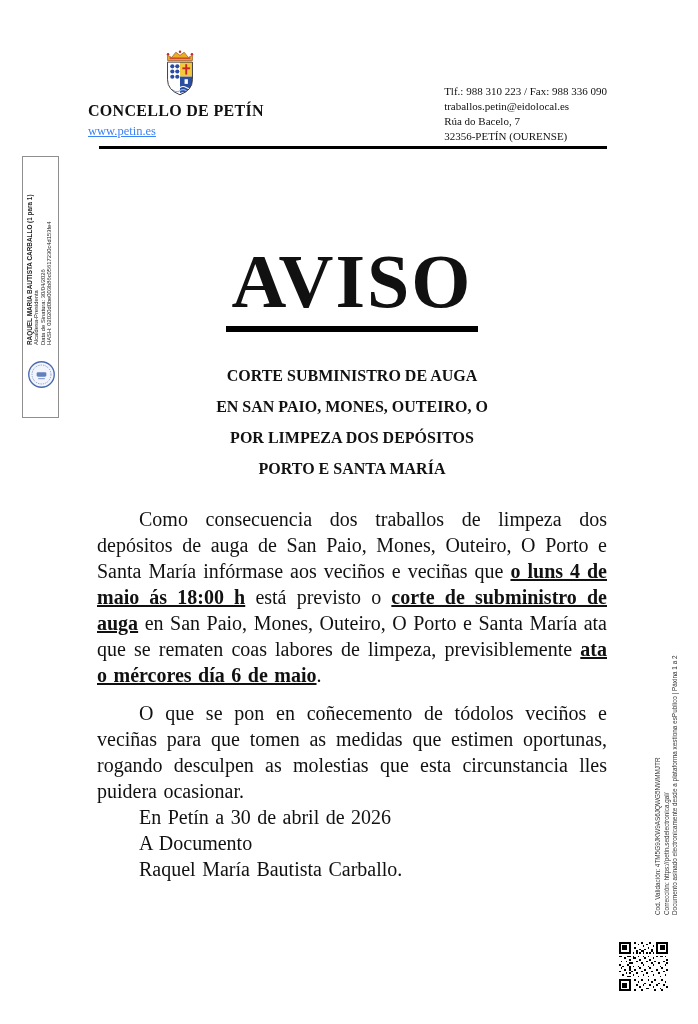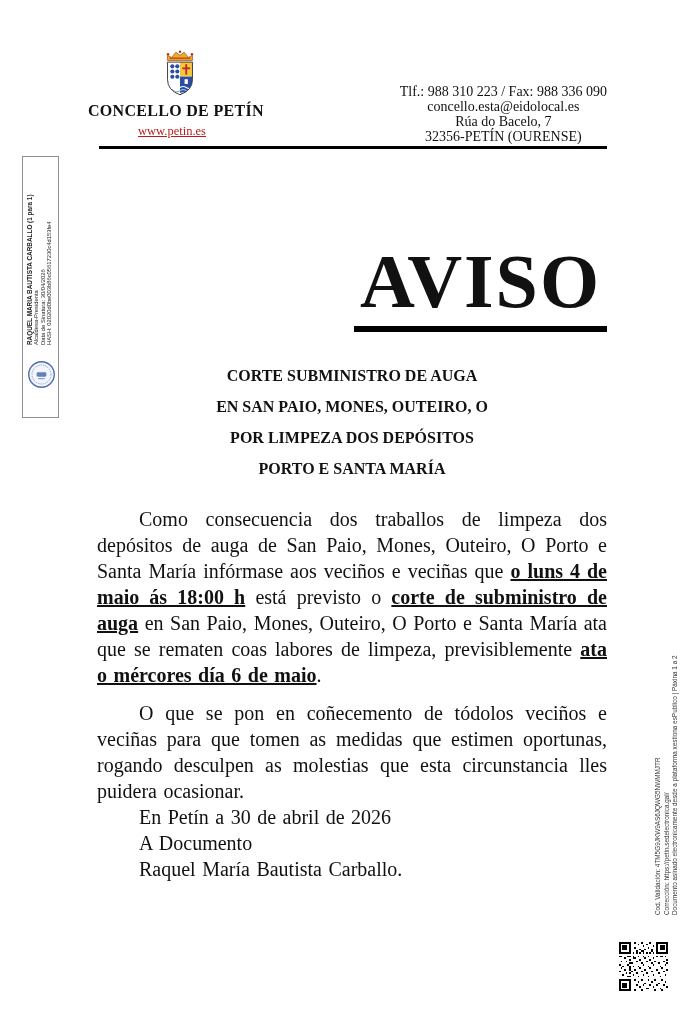--- a/index.html
+++ b/index.html
@@ -3,39 +3,39 @@
 <meta charset="utf-8">
 <style>
   html,body{margin:0;padding:0;background:#ffffff;}
   .page{position:relative;width:698px;height:1024px;background:#ffffff;overflow:hidden;
         font-family:"Liberation Serif", serif;color:#111;}
 
   
   .crest{position:absolute;left:154px;top:46px;width:52px;height:54px;}
   .org-name{position:absolute;left:88px;top:102px;width:168px;text-align:left;
             font-weight:bold;font-size:16px;letter-spacing:.3px;white-space:nowrap;}
-  .org-site{position:absolute;left:88px;top:124px;width:168px;text-align:center;
-            font-size:12.5px;text-decoration:underline;color:#b91c1c;}
-  .contact{position:absolute;right:91px;top:84px;text-align:center;
-           font-size:14px;line-height:15px;}
+  .org-site{position:absolute;left:88px;top:124px;width:168px;text-align:left;
+            font-size:12.5px;text-decoration:underline;color:#3b82f6;}
+  .contact{position:absolute;right:91px;top:84px;text-align:left;
+           font-size:11px;line-height:15px;}
   .rule{position:absolute;left:99px;top:146px;width:508px;height:3px;background:#000;}
 
   
   .sig-box{position:absolute;left:22px;top:156px;width:37px;height:262px;
            border:1px solid #8f8f8f;box-sizing:border-box;}
   .sig-rot{position:absolute;left:0;top:0;width:260px;height:35px;
            transform-origin:0 0;transform:rotate(-90deg) translateX(-260px);
            padding:3px 0 0 72px;box-sizing:border-box;
            font-family:"Liberation Sans", sans-serif;color:#222;}
   .sig-rot .l1{font-size:6.4px;font-weight:bold;line-height:7px;white-space:nowrap;}
   .sig-rot .ln{font-size:5.8px;line-height:6.6px;white-space:nowrap;}
   .stamp{position:absolute;left:4px;top:203px;width:29px;height:29px;}
 
   
-  .title-wrap{position:absolute;left:97px;top:240px;width:510px;text-align:right;}
+  .title-wrap{position:absolute;left:97px;top:240px;width:510px;text-align:center;}
   .title-text{display:inline-block;font-size:76px;font-weight:bold;line-height:1.1;
               letter-spacing:2px;border-bottom:6px solid #000;padding:0 6px 2px 6px;}
   .subtitle{position:absolute;left:80px;top:360px;width:544px;text-align:center;
             font-weight:bold;font-size:16px;line-height:31px;}
   .doc-body{position:absolute;left:97px;top:506px;width:510px;
             font-size:20px;line-height:26px;word-spacing:1.5px;}
   .doc-body p{margin:0;text-align:justify;text-indent:42px;}
   .doc-body p.p2{margin-top:12px;}
   .em-seg{font-weight:bold;text-decoration:underline;}
   .dateline{margin-top:8px;text-align:center;text-indent:0;}
@@ -91,21 +91,21 @@
       <path d="M13 46 q3 -2 6 0 t6 0 t6 0 t6 0 t6 0" fill="none" stroke="#ffffff" stroke-width="1.1"></path>
     </g>
     <path d="M13 15.5 h24 v17 q0 10 -12 14.5 q-12 -4.5 -12 -14.5 z" fill="none" stroke="#333" stroke-width="0.9"></path>
   </svg>
 
   <div class="org-name">CONCELLO DE PETÍN</div>
   <div class="org-site">www.petin.es</div>
 
   <div class="contact">
     <div>Tlf.: 988 310 223 / Fax: 988 336 090</div>
-    <div>concello.esta@eidolocal.es</div>
+    <div>traballos.petin@eidolocal.es</div>
     <div>Rúa do Bacelo, 7</div>
     <div>32356-PETÍN (OURENSE)</div>
   </div>
 
   <div class="rule"></div>
 
   <div class="sig-box">
     <div class="sig-rot">
       <div class="l1">RAQUEL MARIA BAUTISTA CARBALLO (1 para 1)</div>
       <div class="ln">Alcaldesa-Presidenta</div>

